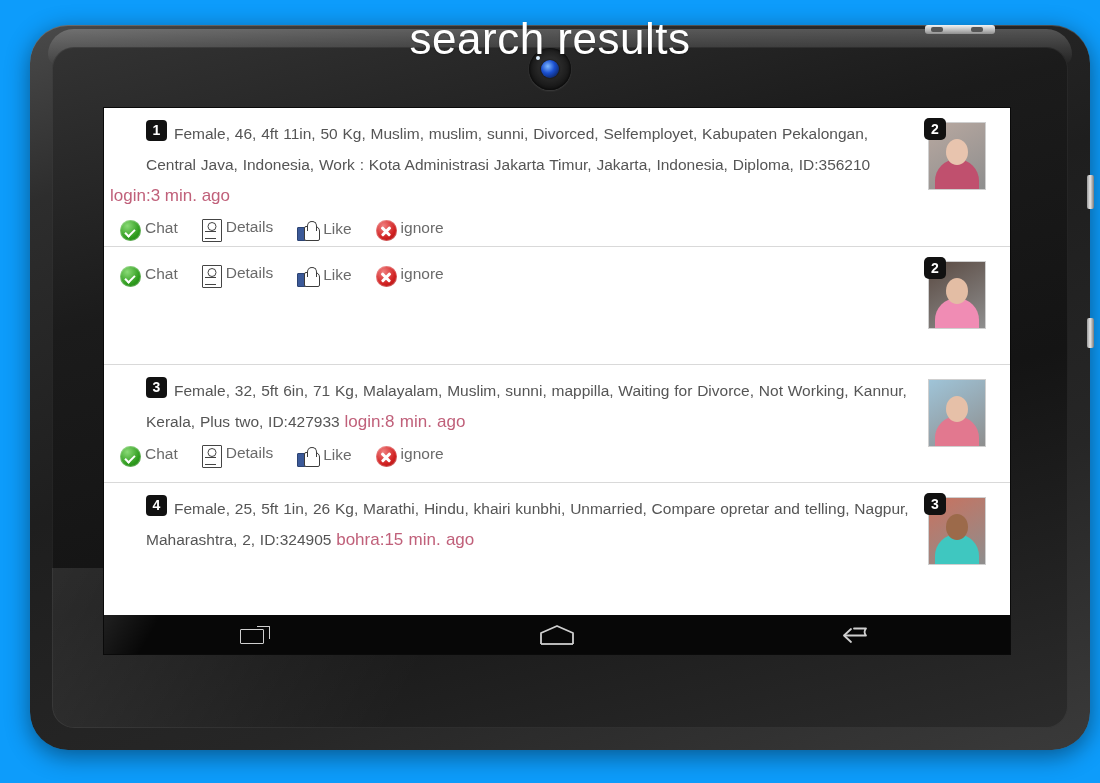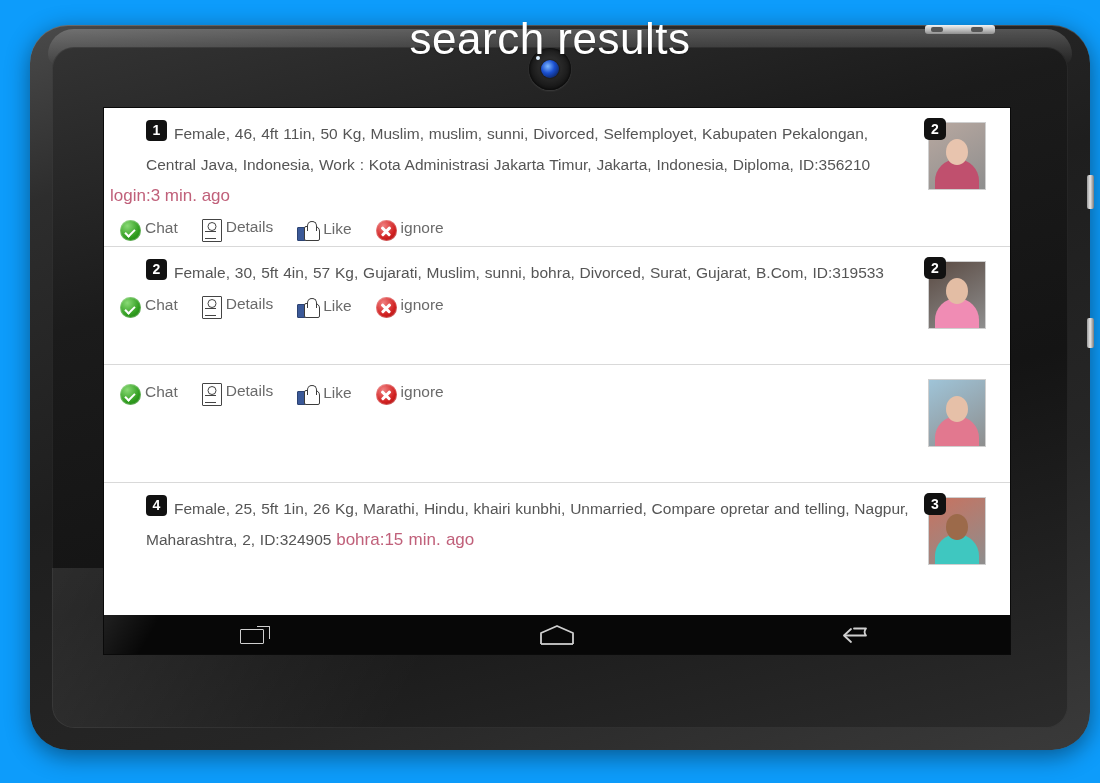--- a/index.html
+++ b/index.html
@@ -313,23 +313,20 @@
   <div class="row  ">
 
   <div class="thumb-wrap">
     <span class="photo-badge">2</span>
     <div class="thumb">
       <span class="bg" style="background:linear-gradient(150deg,#5a4a42,#8e8e8e)"></span>
       <span class="body" style="bottom:0;width:44px;height:30px;background:#f08cb4"></span>
       <span class="head" style="top:16px;width:22px;height:26px;background:#e3bda4"></span>
     </div>
   </div>
-    <div class="desc">
-      <span class="badge-num">2</span><span class="lead">Female, 30, 5ft 4in, 57 Kg, Gujarati, Muslim, sunni, bohra, Divorced, Surat, Gujarat, B.Com, ID:319533</span>
-    </div>
 
   <div class="actions">
     <div class="action">
       <span class="ic ic-chat"></span>
       <span>Chat</span>
     </div>
     <div class="action">
       <span class="ic ic-details"></span>
       <span>Details</span>
     </div>
@@ -350,20 +347,23 @@
   <div class="row  ">
 
   <div class="thumb-wrap">
 
     <div class="thumb">
       <span class="bg" style="background:linear-gradient(150deg,#9fc4d8,#8e8e8e)"></span>
       <span class="body" style="bottom:0;width:44px;height:30px;background:#e2788f"></span>
       <span class="head" style="top:16px;width:22px;height:26px;background:#e6c0a8"></span>
     </div>
   </div>
+    <div class="desc">
+      <span class="badge-num">3</span><span class="lead">Female, 32, 5ft 6in, 71 Kg, Malayalam, Muslim, sunni, mappilla, Waiting for Divorce, Not Working, Kannur, Kerala, Plus two, ID:427933</span> <span class="login inline">login:8 min. ago</span>
+    </div>
 
   <div class="actions">
     <div class="action">
       <span class="ic ic-chat"></span>
       <span>Chat</span>
     </div>
     <div class="action">
       <span class="ic ic-details"></span>
       <span>Details</span>
     </div>

